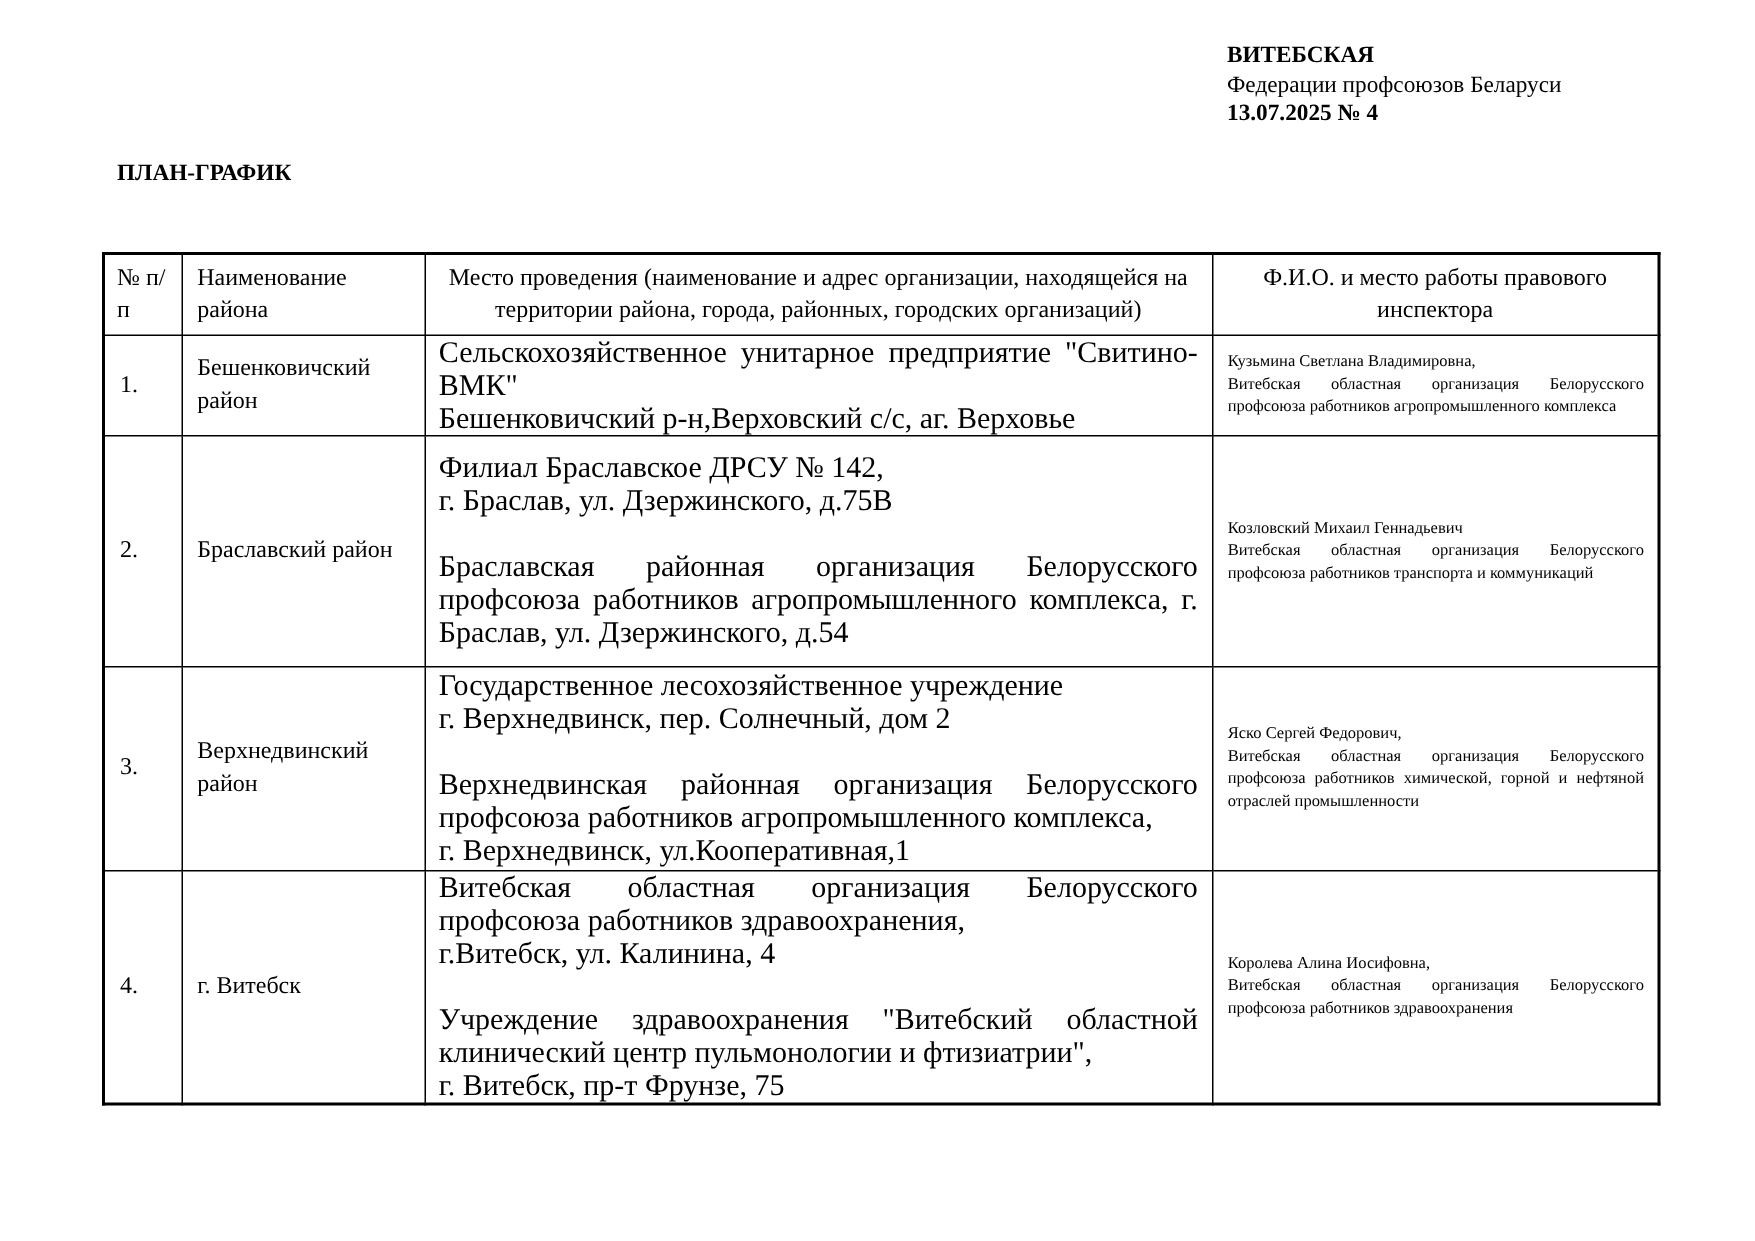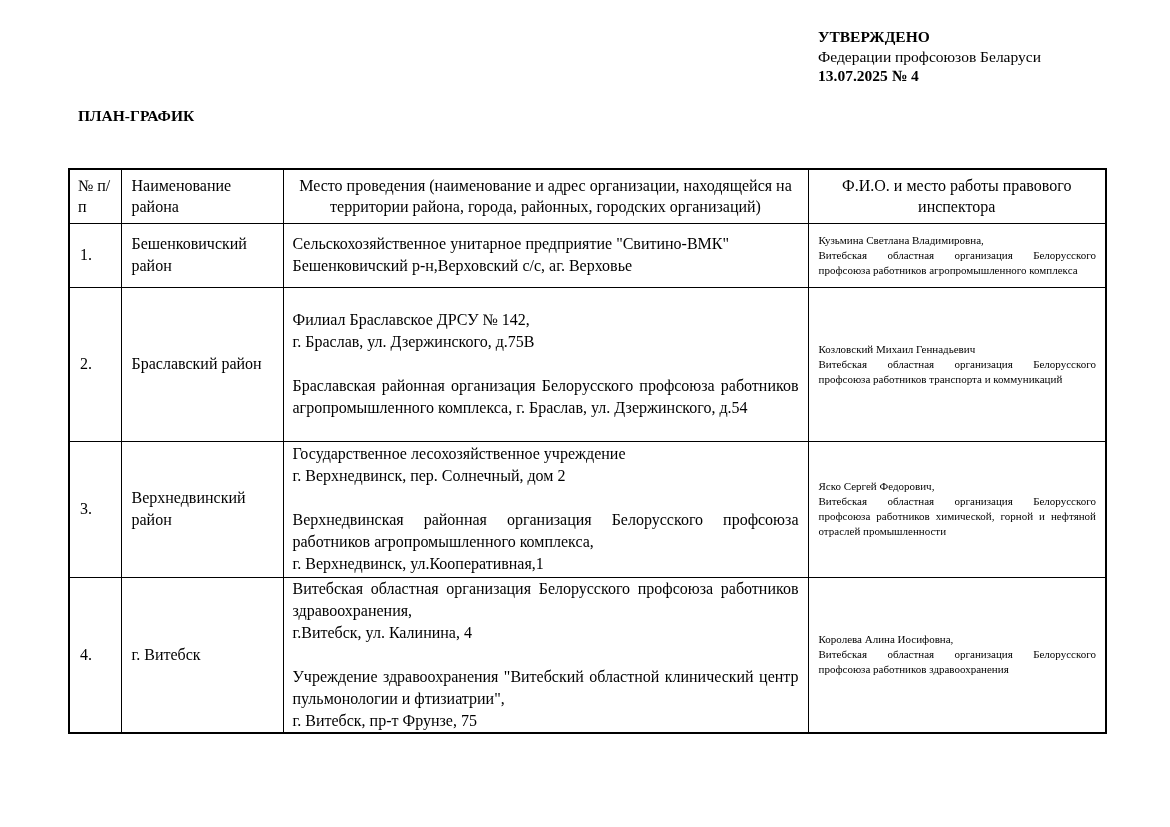--- a/index.html
+++ b/index.html
@@ -28,33 +28,33 @@
   tr.hdr { height:54px; }
   tr.hdr td { font-size:16px; line-height:21px; }
   td.h-num  { text-align:left; padding:2px 4px 2px 8px; }
   td.h-dist { text-align:left; padding:2px 6px 2px 10px; }
   td.h-venue{ text-align:center; padding:2px 10px; }
   td.h-insp { text-align:center; padding:2px 12px; }
   tr.section { height:46px; }
   tr.section td { text-align:center; font-size:16px; }
   td.c-num  { font-size:16px; text-align:left; padding-left:10px; padding-right:4px; }
   td.c-dist { font-size:16px; line-height:22px; text-align:left; padding-left:10px; padding-right:8px; }
-  td.c-venue{ font-size:16px; line-height:22px; text-align:justify; padding:0 9px; }
+  td.c-venue{ font-size:20px; line-height:22px; text-align:justify; padding:0 9px; }
   td.c-insp { font-size:11px;  line-height:15px; text-align:justify; padding:4px 9px 4px 10px; }
   td.c-venue .blank, td.c-insp .blank { text-align:left; }
   tr.r1 { height:64px; }
   tr.r2 { height:154px; }
   tr.r3 { height:136px; }
   tr.r4 { height:154px; }
 </style>
 </head>
 <body>
 
 <div class="approval">
-  <div class="bold">УТВЕРЖДЕНО</div>
+  <div class="bold">ВИТЕБСКАЯ</div>
   <div>Федерации профсоюзов Беларуси</div>
   <div class="bold">13.07.2025 № 4</div>
 </div>
 
 <div class="doc-title">
   <div>ПЛАН-ГРАФИК</div>
 </div>
 
 <table class="schedule">
   <colgroup>

